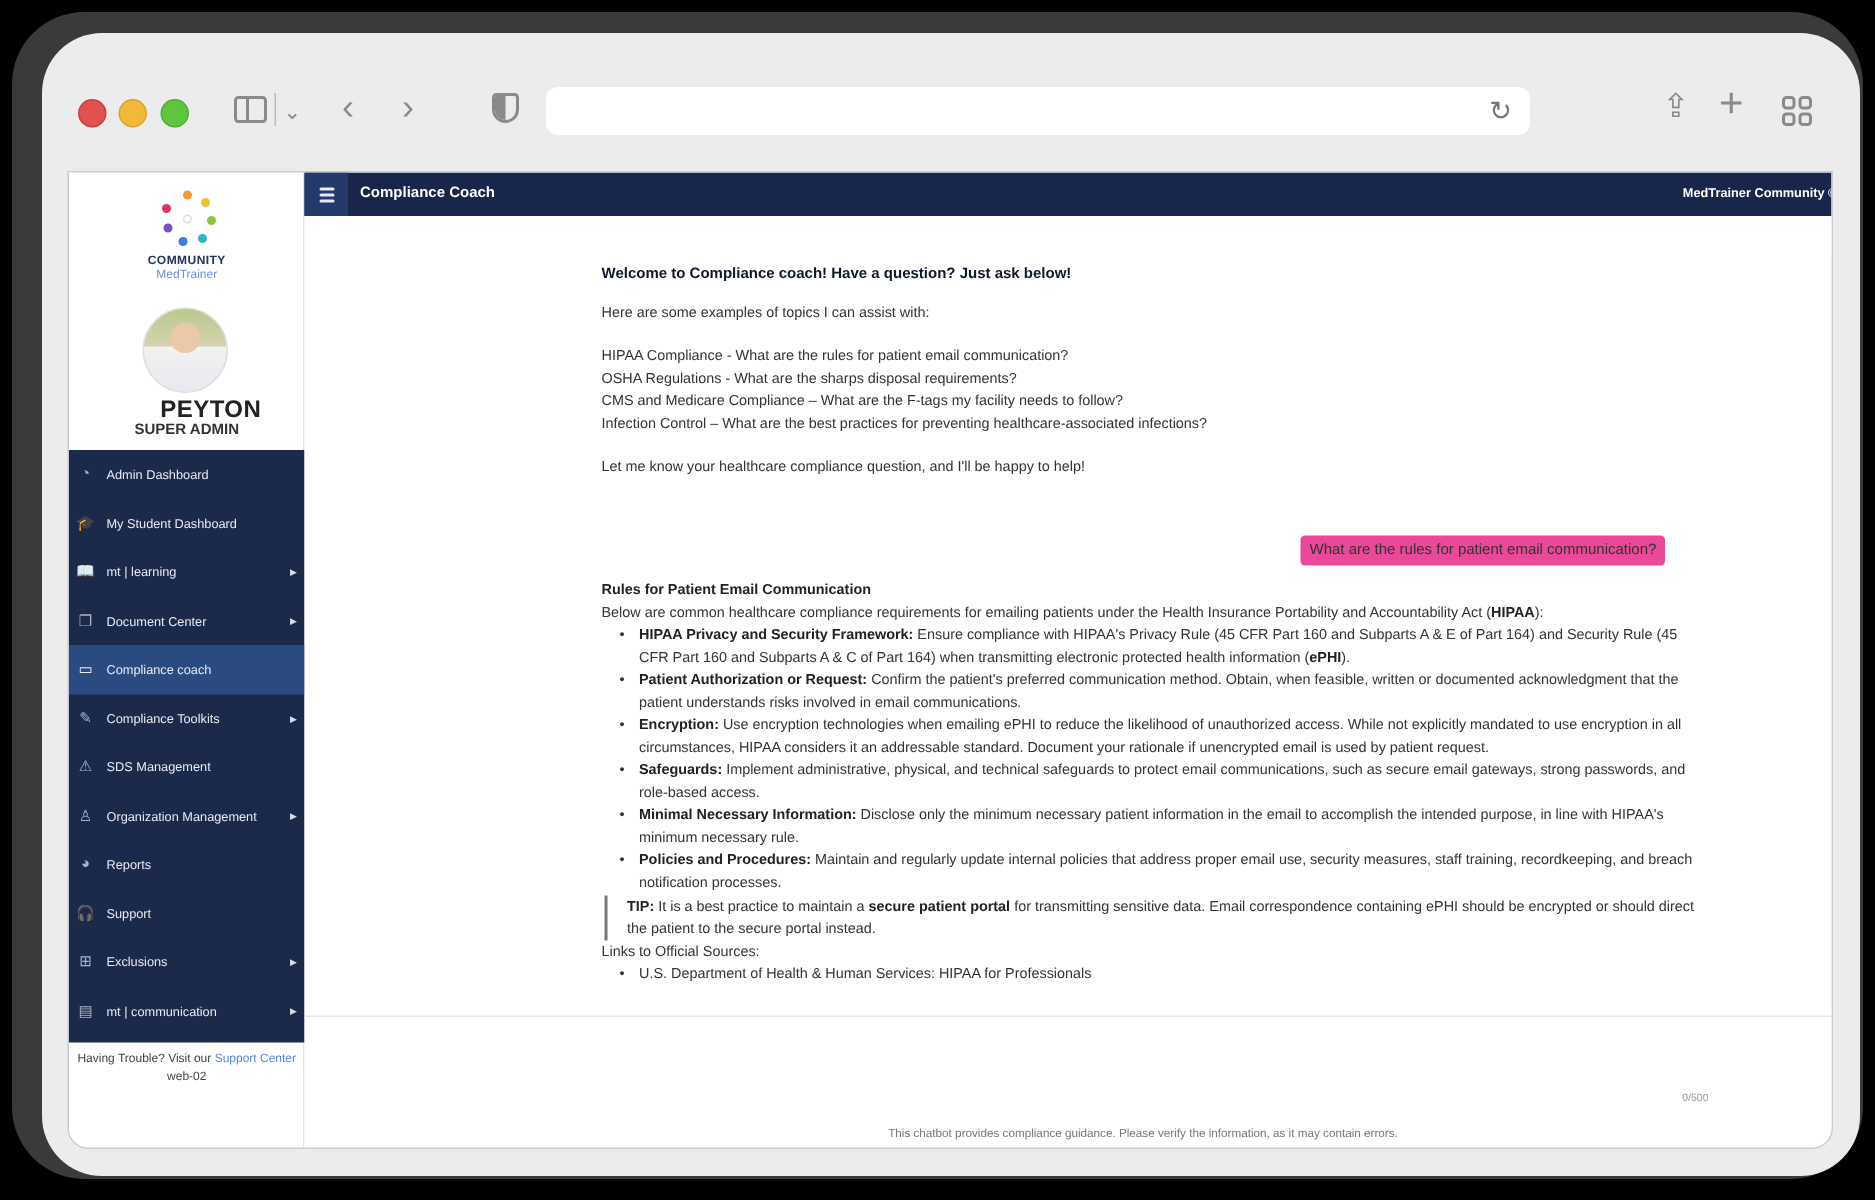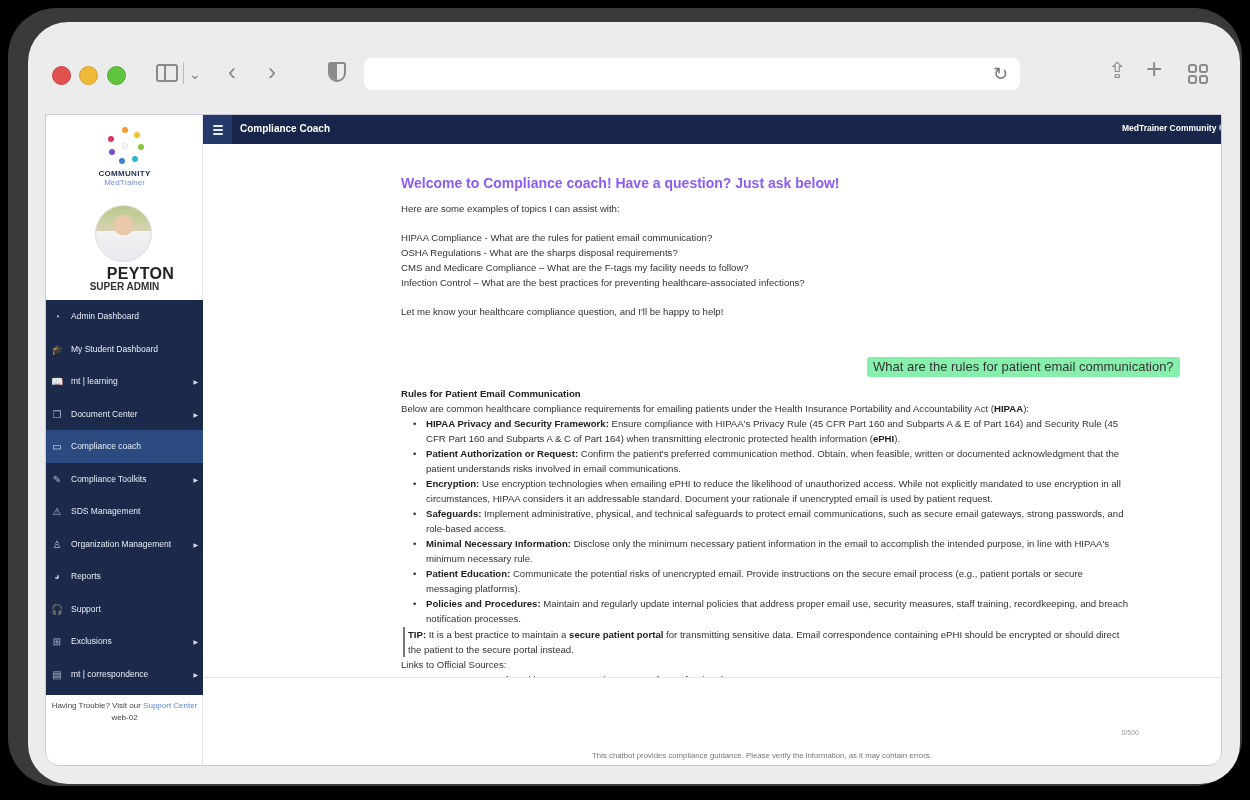--- a/index.html
+++ b/index.html
@@ -53,31 +53,31 @@
 
   .main { position: absolute; left: 157px; top: 0; right: 0; bottom: 0; background: #fff; }
   .topbar { position: absolute; left: 0; top: 0; right: 0; height: 29px; background: #17264a; }
   .hamburger { position: absolute; left: 0; top: 0; width: 29px; height: 29px; background: #243a6a; display: flex; flex-direction: column; justify-content: center; align-items: center; gap: 2px; }
   .hamburger span { display: block; width: 10px; height: 2px; background: #e6eaf3; border-radius: 1px; }
   .topbar-title { position: absolute; left: 37px; top: 8px; font-size: 10px; font-weight: bold; color: #fff; }
   .topbar-right { position: absolute; right: -4px; top: 8px; font-size: 8.5px; font-weight: bold; color: #fff; white-space: nowrap; }
 
   .chat { position: absolute; left: 0; top: 29px; right: 0; height: 533px; overflow: hidden; }
   .chat-inner { position: absolute; left: 198px; top: 31px; width: 730px; color: #333; font-size: 9.6px; line-height: 15px; }
-  .welcome-title { font-size: 14px; font-weight: bold; color: #8b5cf6; margin-bottom: 10px; line-height: 16px; }
+  .welcome-title { font-size: 10px; font-weight: bold; color: #0f172a; margin-bottom: 10px; line-height: 16px; }
   .intro p { margin: 0; }
   .gap { height: 14px; }
-  .user-bubble { position: absolute; left: 466px; top: 182px; background: #86efac; color: #333; padding: 3px 6px; border-radius: 3px; font-size: 13px; line-height: 14px; white-space: nowrap; }
+  .user-bubble { position: absolute; left: 466px; top: 182px; background: #ec4899; color: #333; padding: 3px 6px; border-radius: 3px; font-size: 10px; line-height: 14px; white-space: nowrap; }
   .answer { position: absolute; left: 0; top: 211px; width: 730px; }
   .answer-title { font-weight: bold; color: #222; }
   .answer ul { list-style: none; padding-left: 25px; }
   .answer li { position: relative; }
   .answer li::before { content: "•"; position: absolute; left: -13px; top: 0; }
   .answer li b, .answer b { color: #222; text-align: center; }
-  .tip { border-left: 2px solid #777; margin-left: 2px; padding-left: 3px; margin-top: 1px; }
+  .tip { border-left: 2px solid #777; margin-left: 2px; padding-left: 13px; margin-top: 1px; }
 
   .composer-sep { position: absolute; left: 0; top: 562px; right: 0; height: 1px; background: #e6e6ea; }
   .composer { position: absolute; left: 182px; top: 578px; width: 754px; height: 34px; border: 1px solid #d3d5db; border-radius: 3px; background: #fff; }
   .composer input { position: absolute; left: 0; top: 0; width: 100%; height: 100%; border: none; outline: none; padding: 0 30px 0 8px; font-size: 9.5px; color: #333; background: transparent; font-family: "Liberation Sans", sans-serif; }
   .composer input::placeholder { color: #a5a7ad; }
   .send-icon { position: absolute; right: 9px; top: 9px; font-size: 11px; color: #9a9ca3; }
   .counter { position: absolute; left: 870px; top: 614px; width: 66px; text-align: right; font-size: 7px; color: #999; }
   .disclaimer { position: absolute; left: 182px; top: 636px; width: 754px; text-align: center; font-size: 7.8px; color: #777; }
 </style>
 </head>
@@ -175,21 +175,21 @@
             <span class="nav-icon">🎧</span>
             <span>Support</span>
           </div>
           <div class="nav-item">
             <span class="nav-icon">⊞</span>
             <span>Exclusions</span>
             <span class="nav-arrow">▶</span>
           </div>
           <div class="nav-item">
             <span class="nav-icon">▤</span>
-            <span>mt | correspondence</span>
+            <span>mt | communication</span>
             <span class="nav-arrow">▶</span>
           </div>
         </nav>
 
         <div class="side-footer">
           <span>Having Trouble? Visit our</span>
           <span class="link">Support Center</span><br>
           <span>web-02</span>
         </div>
       </aside>
@@ -223,21 +223,20 @@
 
             <div class="answer">
               <div class="answer-title">Rules for Patient Email Communication</div>
               <div><span>Below are common healthcare compliance requirements for emailing patients under the Health Insurance Portability and Accountability Act (</span><b>HIPAA</b><span>):</span></div>
               <ul>
                 <li><b>HIPAA Privacy and Security Framework:</b><span> Ensure compliance with HIPAA's Privacy Rule (45 CFR Part 160 and Subparts A &amp; E of Part 164) and Security Rule (45 CFR Part 160 and Subparts A &amp; C of Part 164) when transmitting electronic protected health information (</span><b>ePHI</b><span>).</span></li>
                 <li><b>Patient Authorization or Request:</b><span> Confirm the patient's preferred communication method. Obtain, when feasible, written or documented acknowledgment that the patient understands risks involved in email communications.</span></li>
                 <li><b>Encryption:</b><span> Use encryption technologies when emailing ePHI to reduce the likelihood of unauthorized access. While not explicitly mandated to use encryption in all circumstances, HIPAA considers it an addressable standard. Document your rationale if unencrypted email is used by patient request.</span></li>
                 <li><b>Safeguards:</b><span> Implement administrative, physical, and technical safeguards to protect email communications, such as secure email gateways, strong passwords, and role-based access.</span></li>
                 <li><b>Minimal Necessary Information:</b><span> Disclose only the minimum necessary patient information in the email to accomplish the intended purpose, in line with HIPAA's minimum necessary rule.</span></li>
-                <li><b>Patient Education:</b><span> Communicate the potential risks of unencrypted email. Provide instructions on the secure email process (e.g., patient portals or secure messaging platforms).</span></li>
                 <li><b>Policies and Procedures:</b><span> Maintain and regularly update internal policies that address proper email use, security measures, staff training, recordkeeping, and breach notification processes.</span></li>
               </ul>
               <div class="tip"><b>TIP:</b><span> It is a best practice to maintain a </span><b>secure patient portal</b><span> for transmitting sensitive data. Email correspondence containing ePHI should be encrypted or should direct the patient to the secure portal instead.</span></div>
               <div>Links to Official Sources:</div>
               <ul>
                 <li>U.S. Department of Health &amp; Human Services: HIPAA for Professionals</li>
               </ul>
             </div>
           </div>
         </section>

